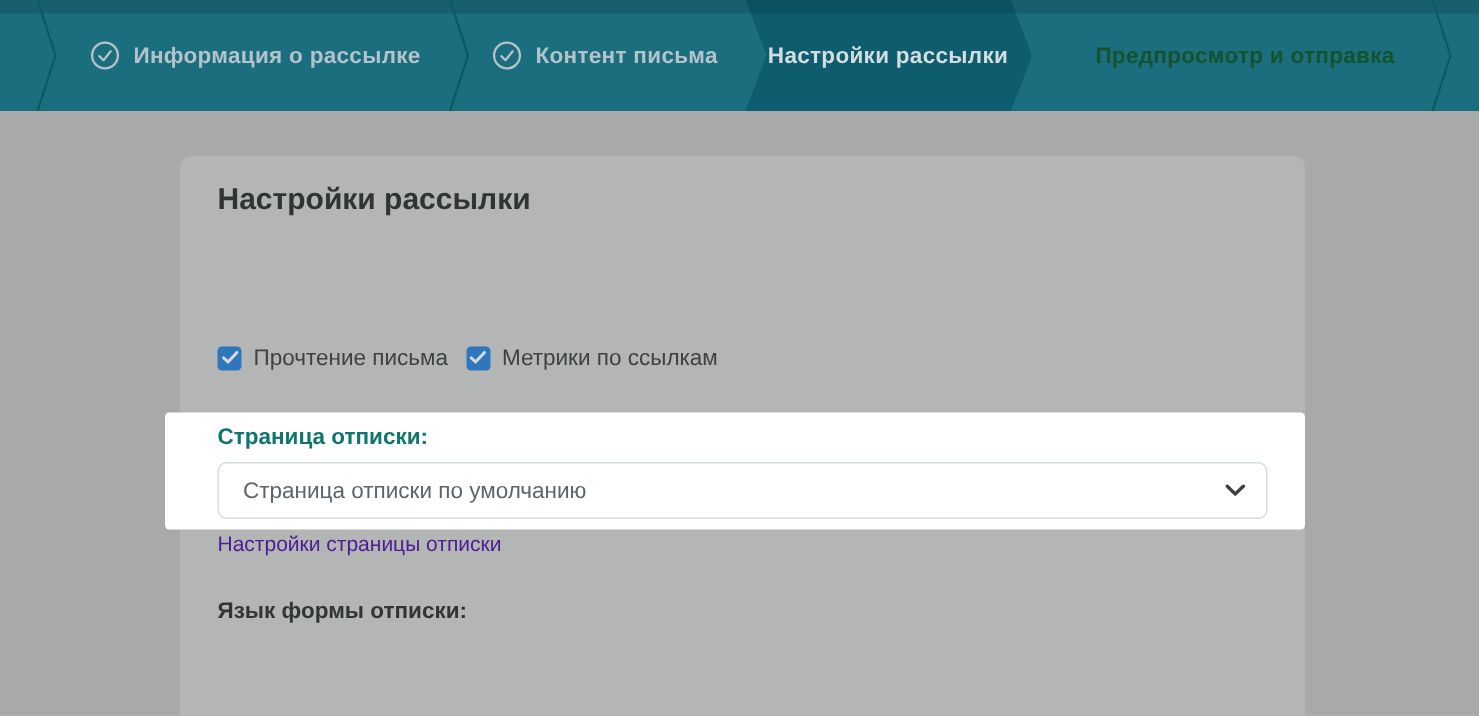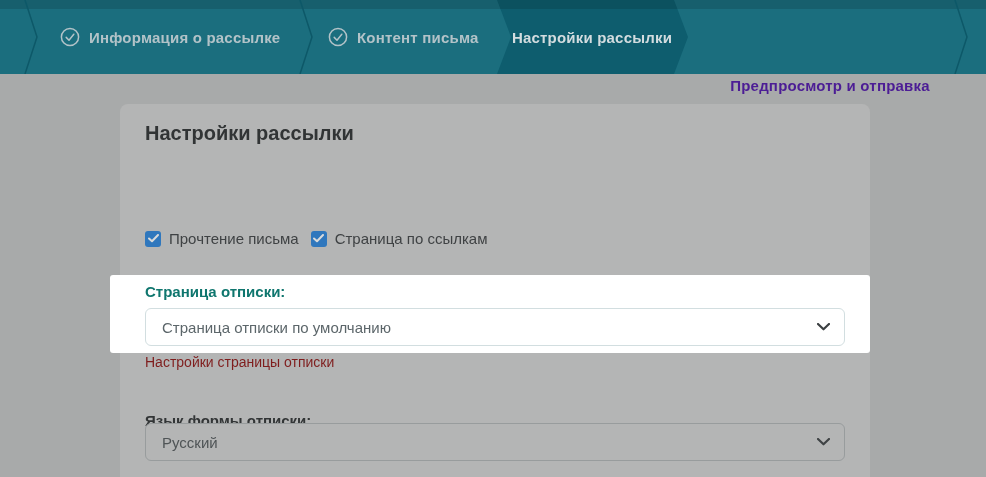--- a/index.html
+++ b/index.html
@@ -15,21 +15,21 @@
   header { position:absolute; left:0; top:0; width:986px; height:74px; }
   .hdr-bg { position:absolute; left:0; top:0; }
   .tab {
     position:absolute; top:0; height:74px;
     display:flex; align-items:center; justify-content:center; gap:9px;
     font-size:15px; font-weight:bold; letter-spacing:.2px;
     cursor:pointer; white-space:nowrap;
   }
   .tab.completed { color:#b3c3c8; }
   .tab.active    { color:#d3dcdf; }
-  .tab.upcoming  { color:#4c1d95;margin-top:48px; }
+  .tab.upcoming  { color:#14532d; }
   .tab1 { left:60px; }
   .tab2 { left:328px;justify-content:flex-end; }
   .tab3 { left:497px; width:190px; }
   .tab4 { left:705px; width:250px; }
 
   
   .card {
     position:absolute; left:120px; top:104px; width:750px; height:400px;
     background:#b4b5b5; border-radius:8px 8px 0 0;
   }
@@ -58,24 +58,24 @@
   }
   .box {
     width:16px; height:16px; border-radius:3px; flex:0 0 auto;
     display:inline-flex; align-items:center; justify-content:center;
   }
   .box.checked { background:#2f77bd; }
   .box.unchecked { background:transparent; border:2px solid #4a4e50; border-radius:2px; width:15px; height:15px; }
 
   .settings-link {
     position:absolute; left:25px; top:250px;
-    font-size:14px; color:#7f1d1d; text-decoration:none; cursor:pointer;
+    font-size:14px; color:#4c1d95; text-decoration:none; cursor:pointer;
   }
   .lang-label {
-    position:absolute; left:25px; top:308px;
+    position:absolute; left:25px; top:295px;
     font-size:15px; font-weight:bold; color:#323536;
   }
   .select {
     display:flex; align-items:center; justify-content:space-between;
     padding:0 14px 0 16px; cursor:pointer;
     font-size:15px; border-radius:6px;
   }
   .select-dim {
     position:absolute; left:25px; top:319px; width:700px; height:38px;
     background:#b4b5b5; border:1px solid #989c9d; color:#4f5456;
@@ -149,35 +149,29 @@
               </svg>
           </span>
           <span>Прочтение письма</span>
         </label>
         <label class="checkbox">
           <span class="box checked">
             <svg width="11" height="9" viewBox="0 0 11 9">
                 <path d="M1,4.5 L4,7.3 L10,1" stroke="#d8dadb" stroke-width="2" fill="none" stroke-linecap="round" stroke-linejoin="round"></path>
               </svg>
           </span>
-          <span>Страница по ссылкам</span>
+          <span>Метрики по ссылкам</span>
         </label>
       </div>
 
 
       <a class="settings-link">Настройки страницы отписки</a>
 
       <div class="lang-label">Язык формы отписки:</div>
 
-      <div class="select select-dim">
-        <span>Русский</span>
-        <svg width="13" height="8" viewBox="0 0 13 8">
-          <path d="M1,1 L6.5,6.3 L12,1" stroke="#3f4345" stroke-width="2.2" fill="none" stroke-linecap="round" stroke-linejoin="round"></path>
-        </svg>
-      </div>
     </section>
 
     <div class="spotlight">
       <div class="sp-label">Страница отписки:</div>
       <div class="select select-bright">
         <span>Страница отписки по умолчанию</span>
         <svg width="13" height="8" viewBox="0 0 13 8">
           <path d="M1,1 L6.5,6.3 L12,1" stroke="#3c4042" stroke-width="2.2" fill="none" stroke-linecap="round" stroke-linejoin="round"></path>
         </svg>
       </div>

